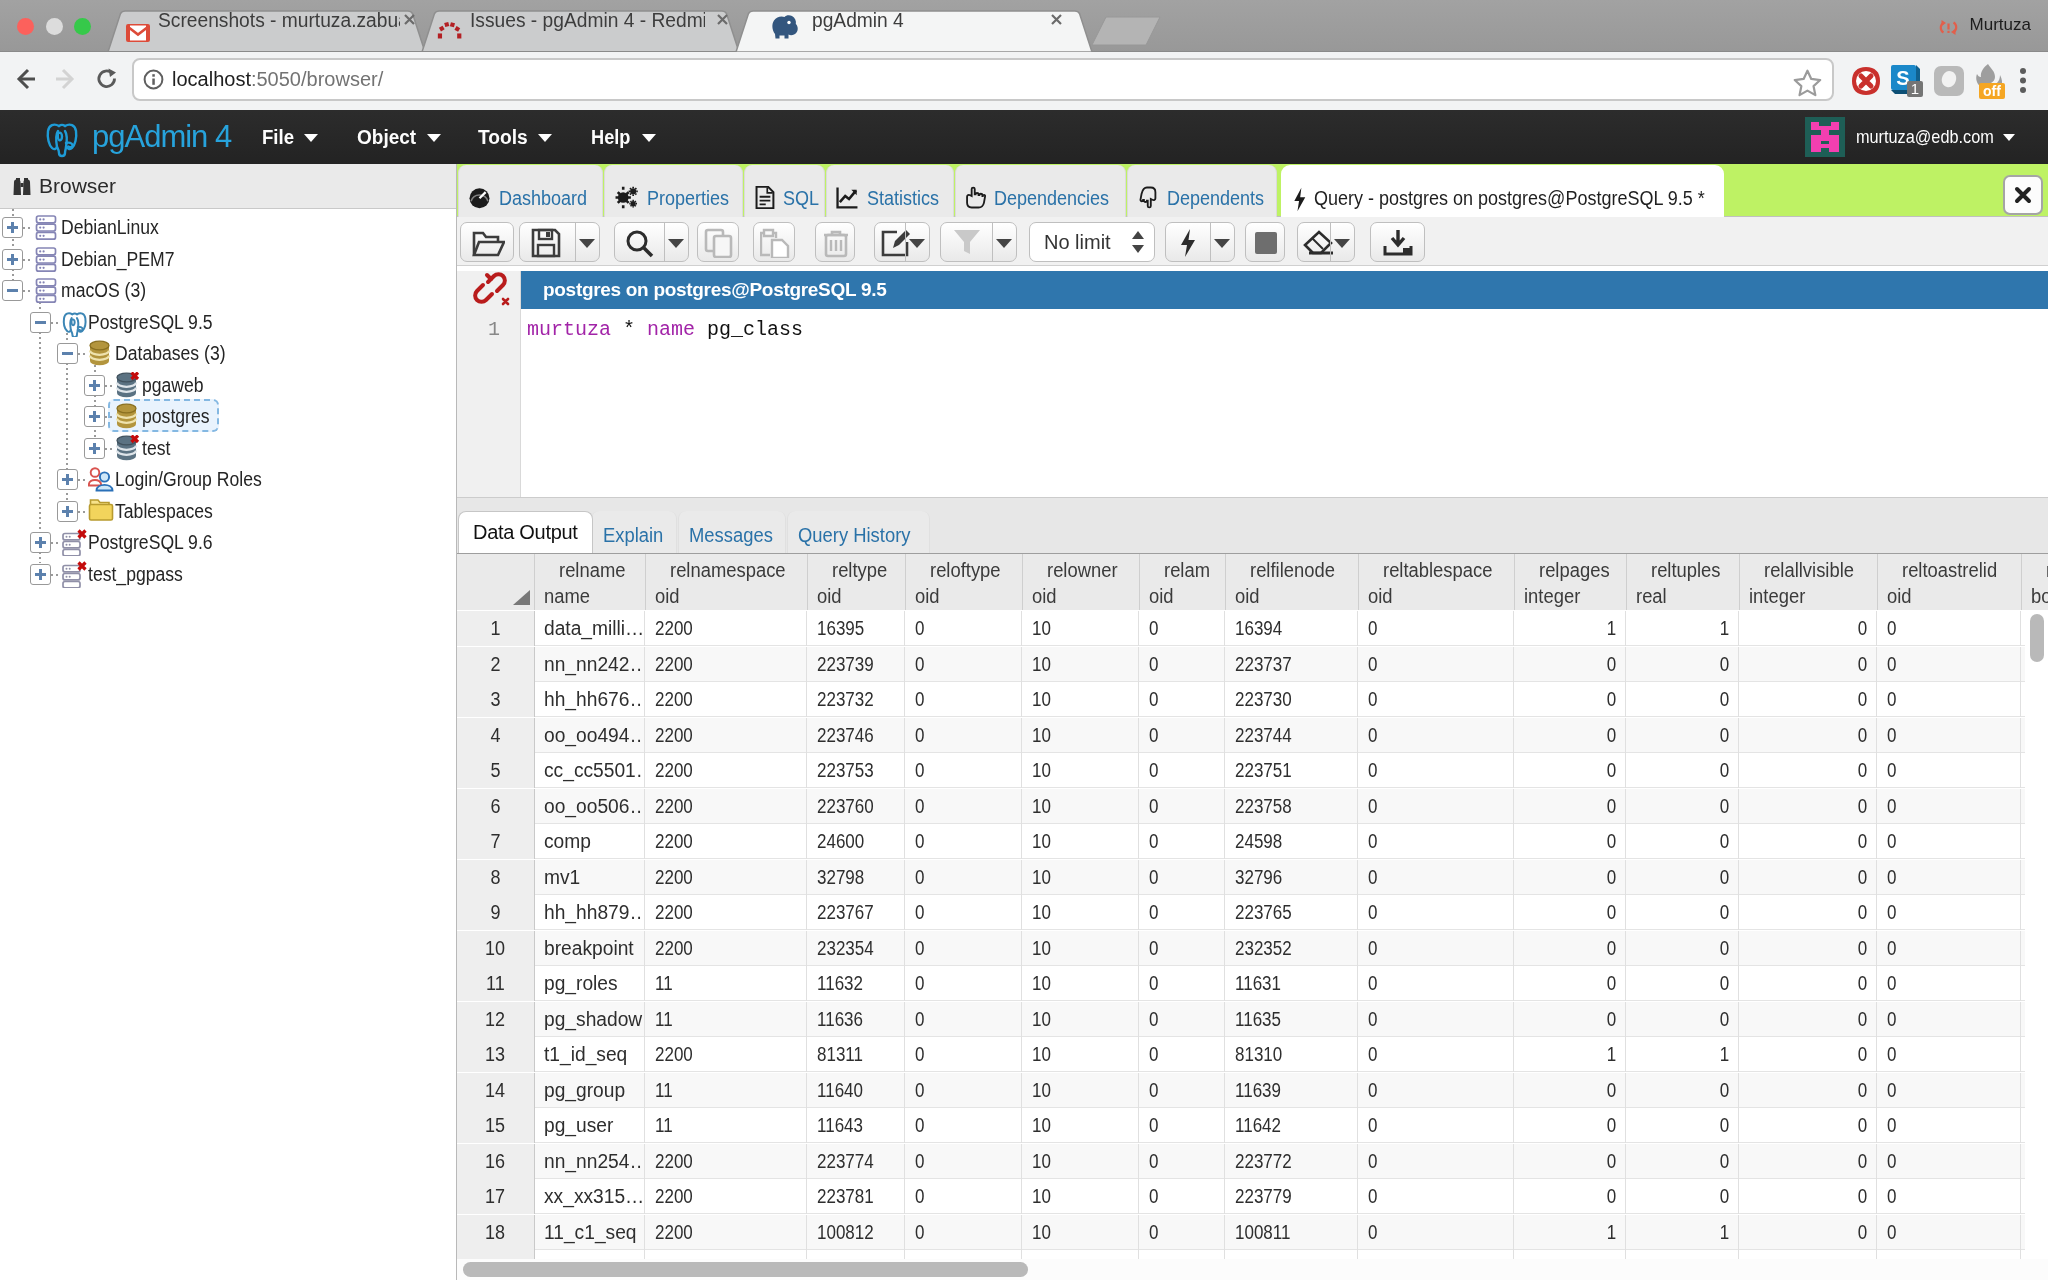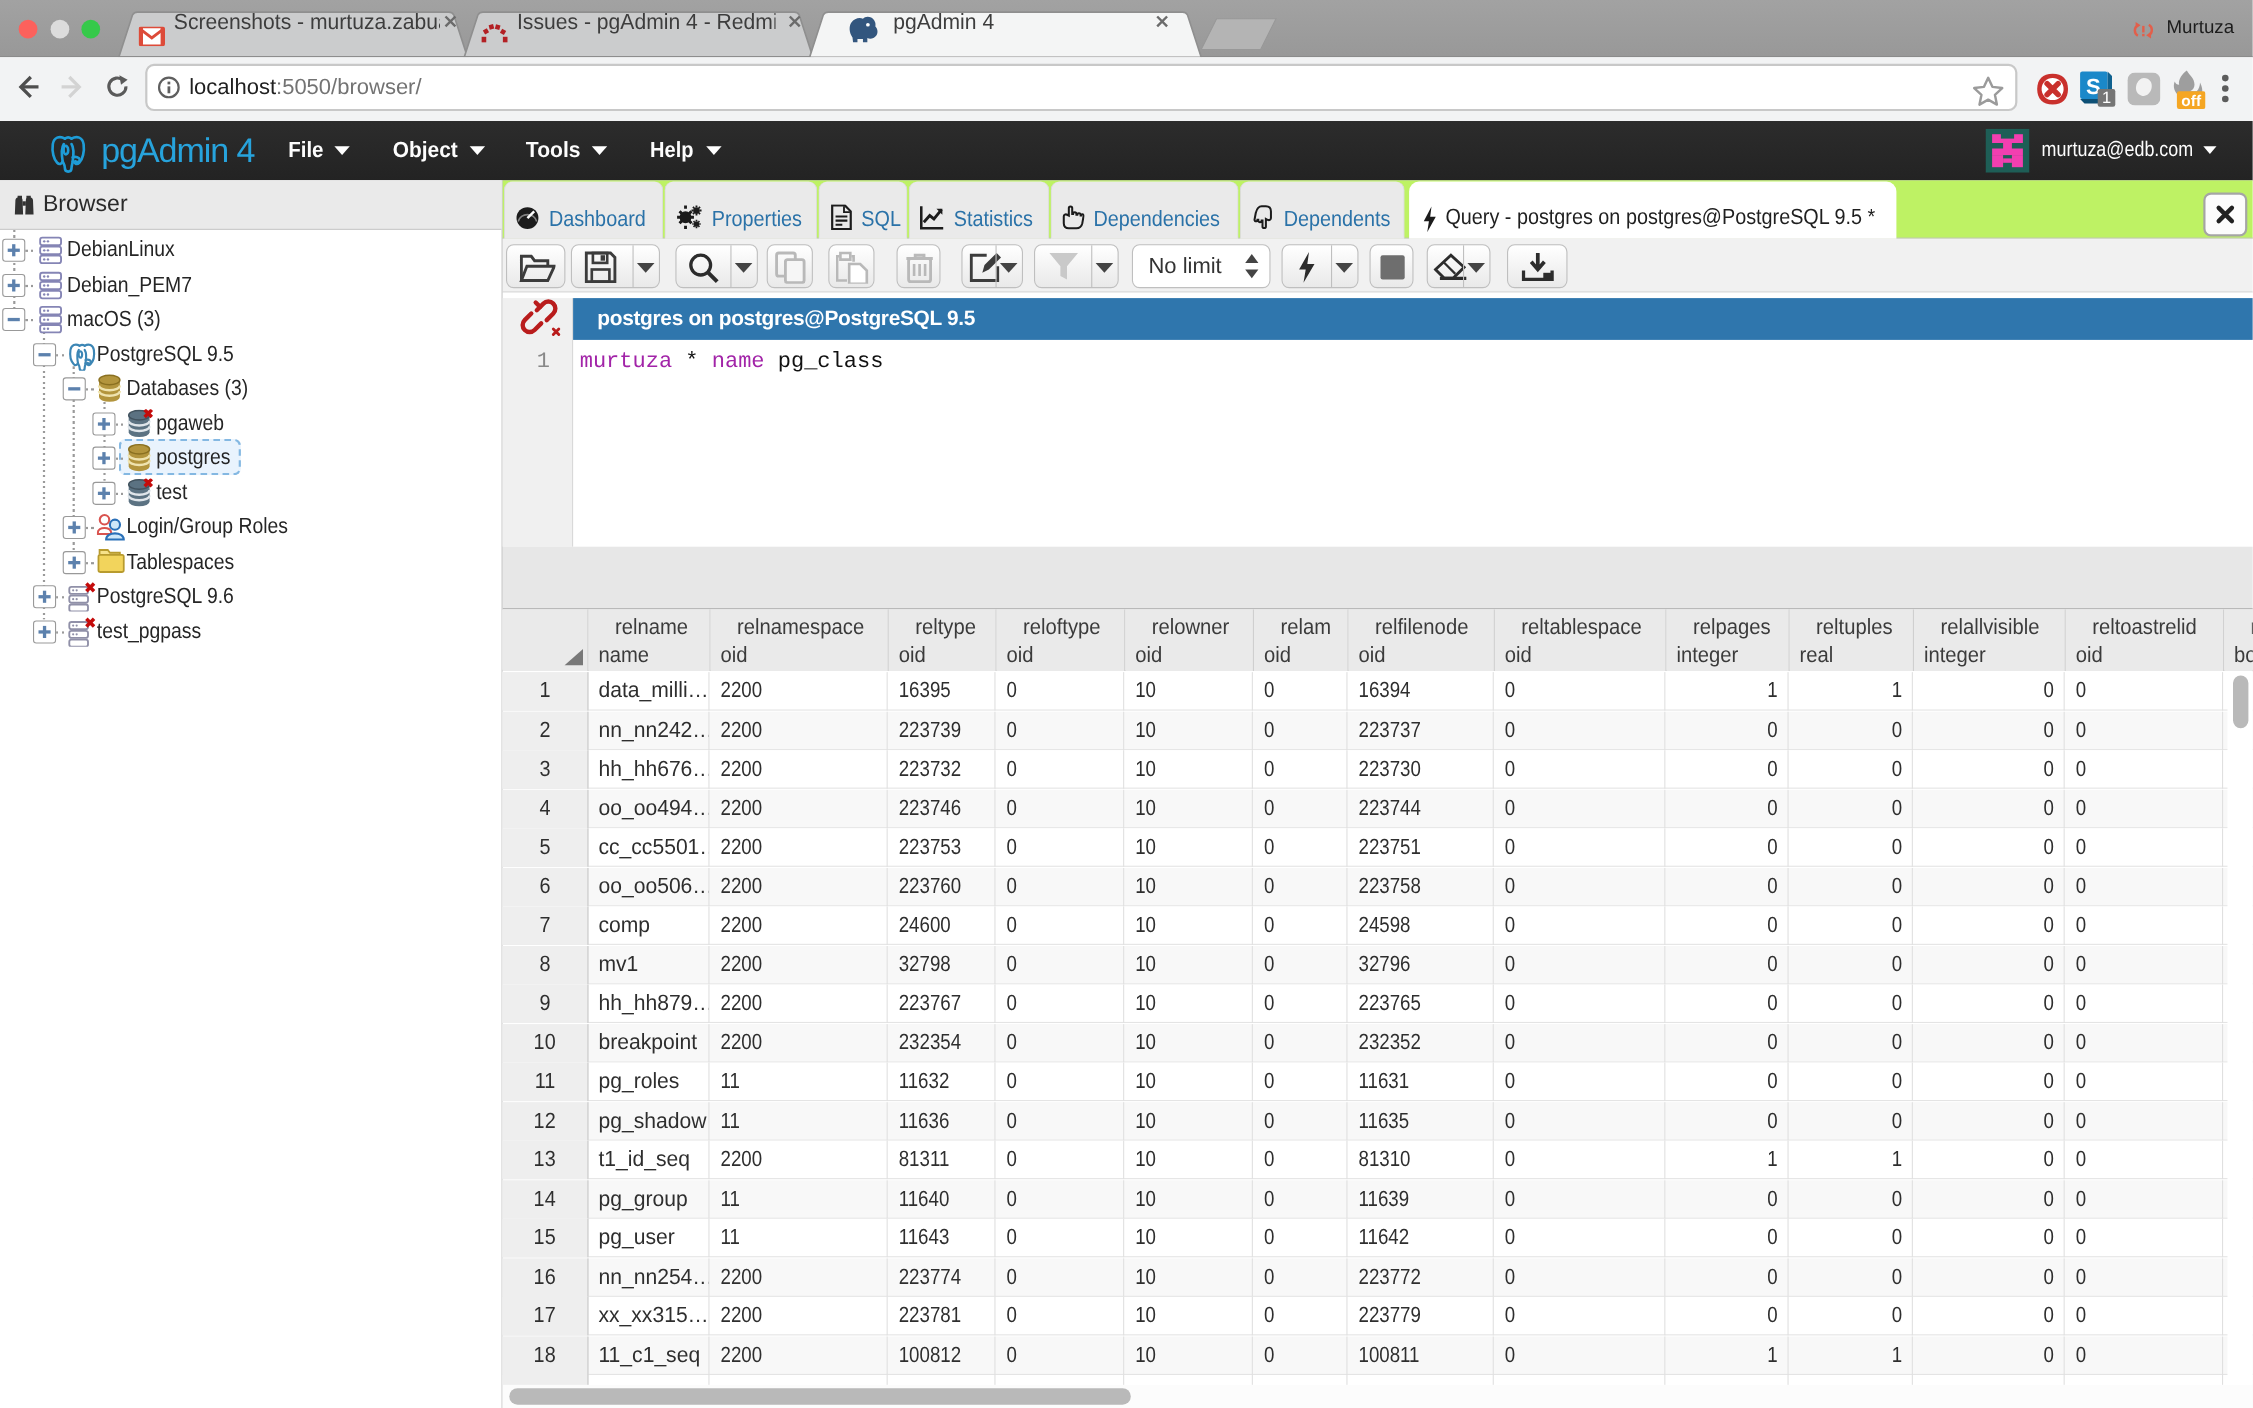--- a/index.html
+++ b/index.html
@@ -603,20 +603,29 @@
           <path d="M20 12 L24 16" transform="translate(-2,-6)"></path>
         </g>
         <g stroke="#b91c1c" stroke-width="2.6" stroke-linecap="round">
           <path d="M28 28 L33 33 M33 28 L28 33" transform="translate(6,2)"></path>
         </g>
       </svg></div>
 <div id="lnum">1</div>
 <div id="sql"><span class="kw">murtuza</span> * <span class="kw">name</span> pg_class</div>
 </div>
 <div id="bottom">
+<div id="btabs">
+<div class="mtabbg" style="left:134px;width:86px;top:13px;height:43px;background:#eaeaea;border-color:#e0e0e0;"></div>
+<div class="mtabbg" style="left:221px;width:108px;top:13px;height:43px;background:#eaeaea;border-color:#e0e0e0;"></div>
+<div class="mtabbg" style="left:330px;width:143px;top:13px;height:43px;background:#eaeaea;border-color:#e0e0e0;"></div>
+<div id="dotab">Data Output</div>
+<div class="btab" style="left:146px;"><span class="cx" style="transform:scaleX(0.92);">Explain</span></div>
+<div class="btab" style="left:232px;"><span class="cx" style="transform:scaleX(0.92);">Messages</span></div>
+<div class="btab" style="left:341px;"><span class="cx" style="transform:scaleX(0.92);">Query History</span></div>
+</div>
 <div id="grid">
 <div id="ghead">
 <div class="hcell" style="left:0px;width:78px;">
           <span class="l1"><span class="cx" style="transform:scaleX(0.92);"></span></span>
           <span class="l2"><span class="cx" style="transform:scaleX(0.92);"></span></span>
         </div>
 <div class="hcell" style="left:78px;width:111px;">
           <span class="l1"><span class="cx" style="transform:scaleX(0.92);">relname</span></span>
           <span class="l2"><span class="cx" style="transform:scaleX(0.92);">name</span></span>
         </div>

